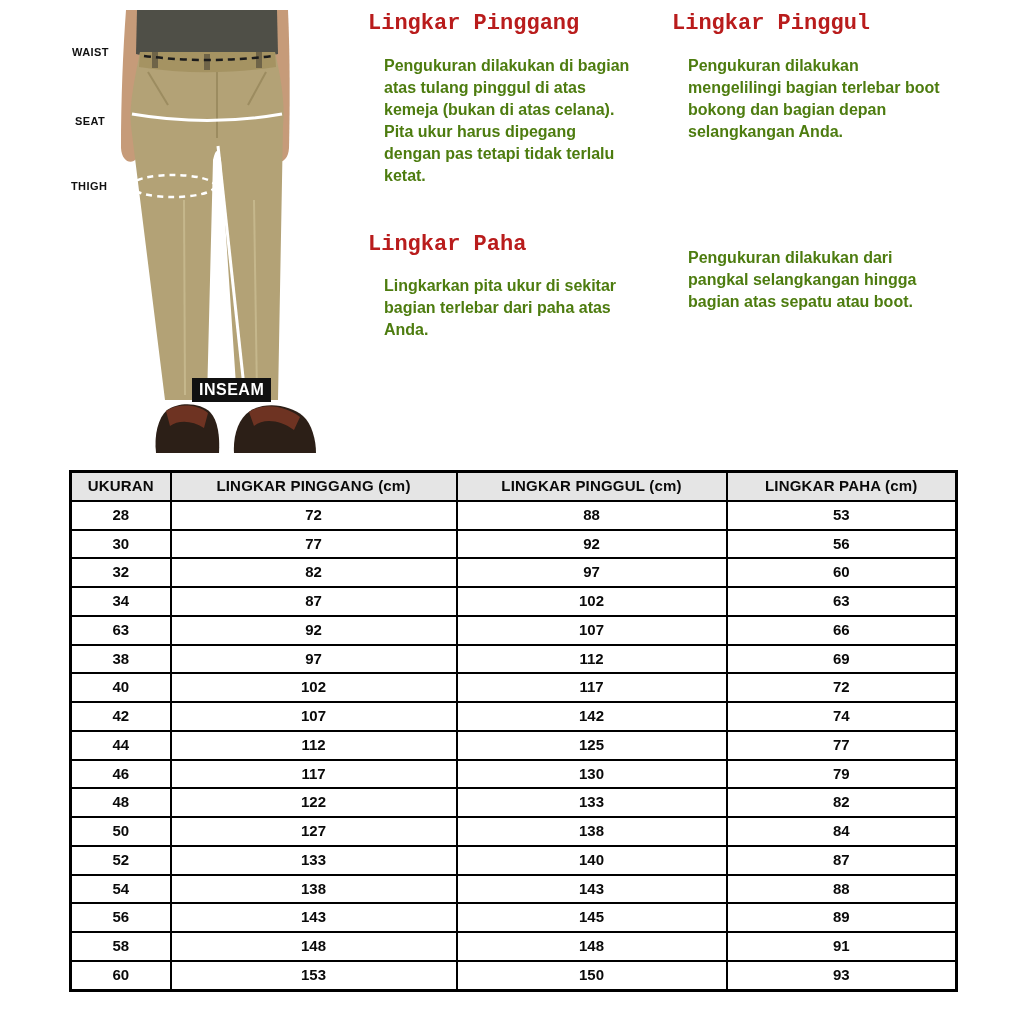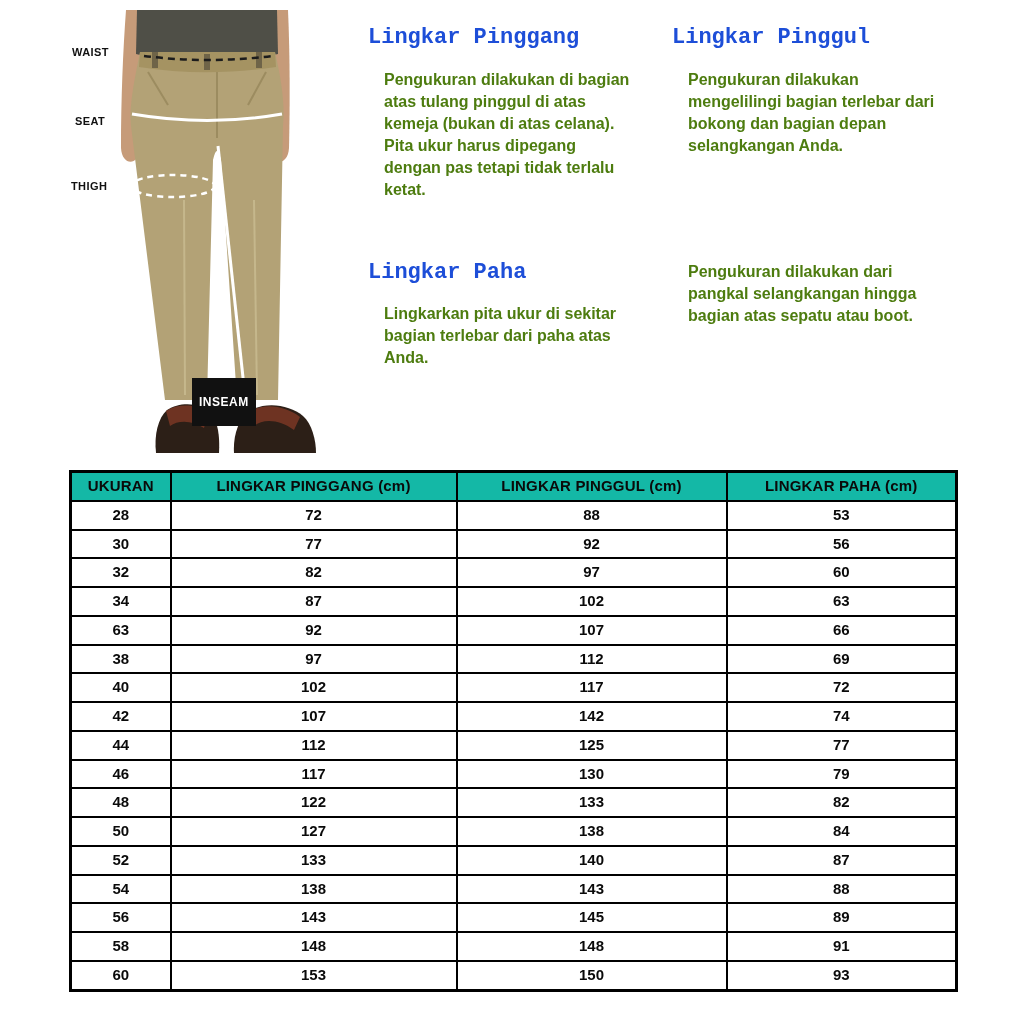--- a/index.html
+++ b/index.html
@@ -24,43 +24,43 @@
     letter-spacing:0.4px;
     color:#111;
     font-family:"Liberation Sans", sans-serif;
   }
   .fig-label.waist { left:4px;  top:36px; }
   .fig-label.seat  { left:7px;  top:105px; }
   .fig-label.thigh { left:3px;  top:170px; }
   .fig-badge {
     position:absolute; left:124px; top:368px;
     background:#111; color:#fff;
-    font-size:12px; font-weight:bold;
+    font-size:16px; font-weight:bold;
     letter-spacing:0.5px;
-    padding:17px 7px;
+    padding:3px 7px;
     font-family:"Liberation Sans", sans-serif;
   }
 
   
   .guide {
     position:absolute; left:368px; top:10px;
     width:588px;
     display:grid;
     grid-template-columns:282px 284px;
     column-gap:22px;
     row-gap:28px;
     align-items:start;
   }
   .guide-title {
     font-family:"Liberation Mono", "DejaVu Sans Mono", monospace;
     font-weight:bold;
     font-size:22px;
     line-height:1.3;
-    margin:14px 0 10px 0;
-    color:#1d4ed8;
+    margin:0 0 10px 0;
+    color:#b91c1c;
   }
   .guide-body {
     font-family:"Liberation Sans", sans-serif;
     font-weight:bold;
     font-size:16px;
     line-height:22px;
     margin:16px;
     color:#4d7c0f;
   }
 
@@ -78,21 +78,21 @@
     border:2px solid #000;
     text-align:center;
     vertical-align:middle;
     font-weight:bold;
     font-size:15px;
     padding:4px 6px;
     line-height:1.25;
     color:#0a0a0a;
   }
   table.size-table th {
-    background:#14b8a6;
+    background:#e5e5e5;
     font-size:15px;
     letter-spacing:0.2px;
   }
   table.size-table td { background:#ffffff; }
 </style>
 </head>
 <body>
 
 <div class="page">
 
@@ -137,21 +137,21 @@
     <span class="fig-badge">INSEAM</span>
   </div>
 
   <div class="guide">
     <div class="guide-section">
       <h2 class="guide-title">Lingkar Pinggang</h2>
       <p class="guide-body">Pengukuran dilakukan di bagian atas tulang pinggul di atas kemeja (bukan di atas celana). Pita ukur harus dipegang dengan pas tetapi tidak terlalu ketat.</p>
     </div>
     <div class="guide-section">
       <h2 class="guide-title">Lingkar Pinggul</h2>
-      <p class="guide-body">Pengukuran dilakukan mengelilingi bagian terlebar dari bokong dan bagian depan selangkangan Anda.</p>
+      <p class="guide-body">Pengukuran dilakukan mengelilingi bagian terlebar boot bokong dan bagian depan selangkangan Anda.</p>
     </div>
     <div class="guide-section">
       <h2 class="guide-title">Lingkar Paha</h2>
       <p class="guide-body">Lingkarkan pita ukur di sekitar bagian terlebar dari paha atas Anda.</p>
     </div>
     <div class="guide-section">
       <p class="guide-body">Pengukuran dilakukan dari pangkal selangkangan hingga bagian atas sepatu atau boot.</p>
     </div>
   </div>
 

